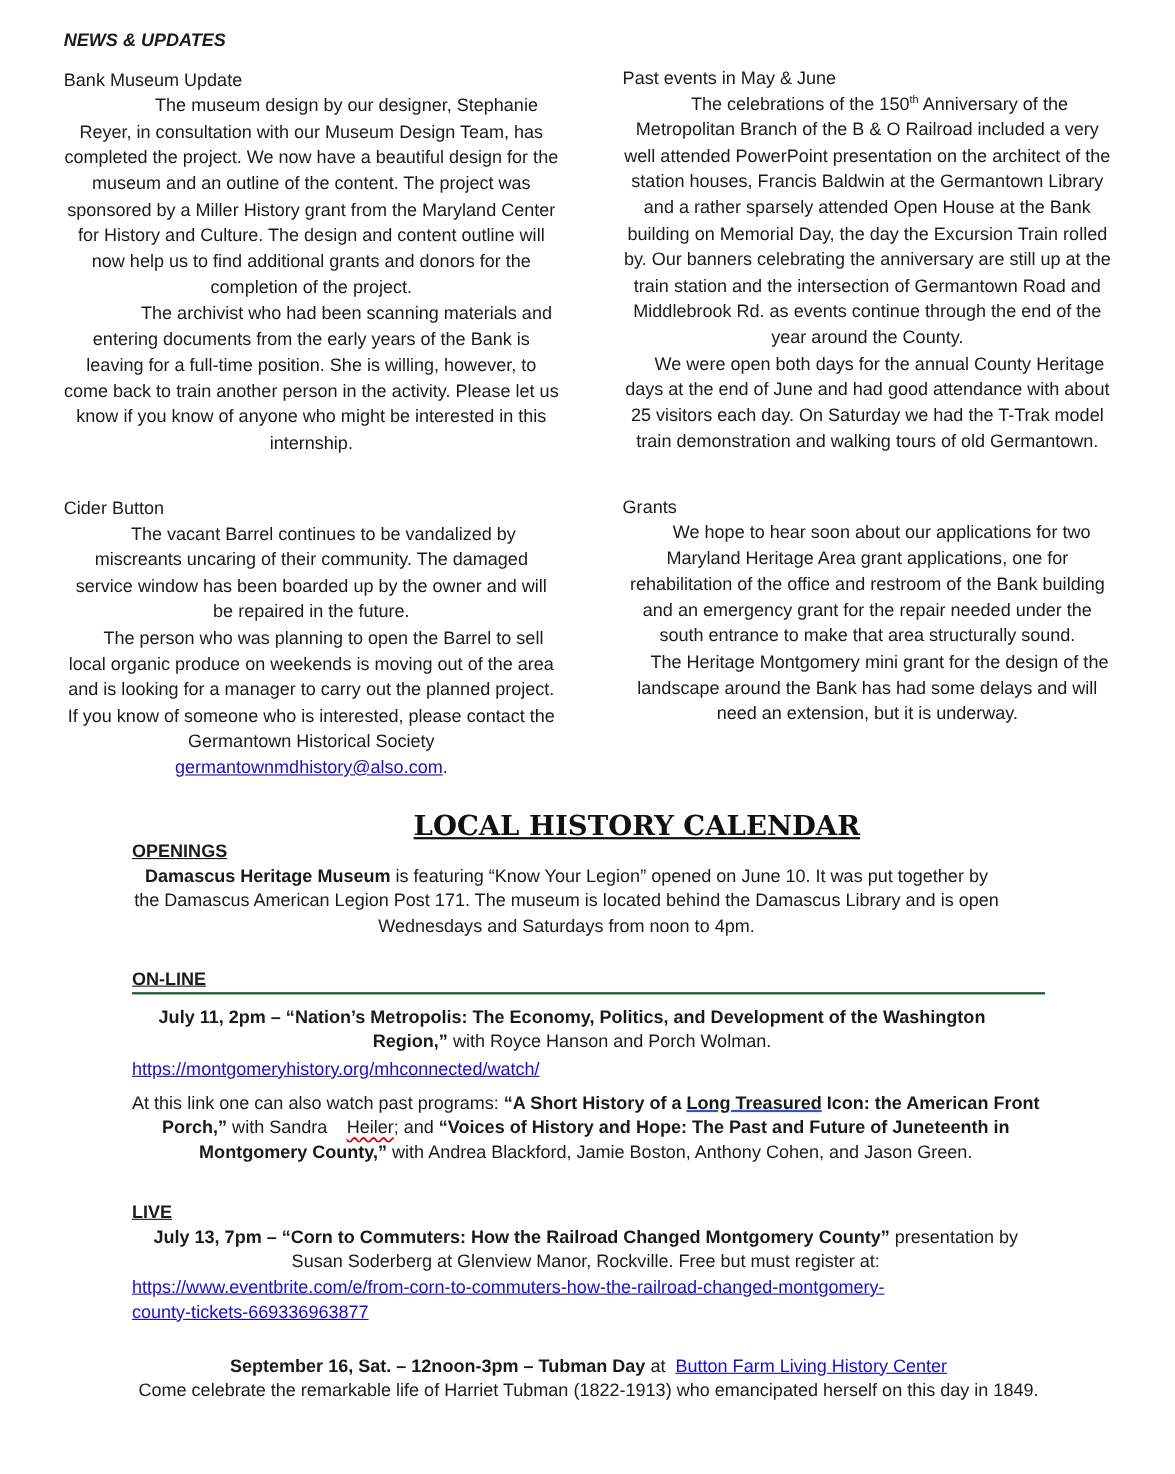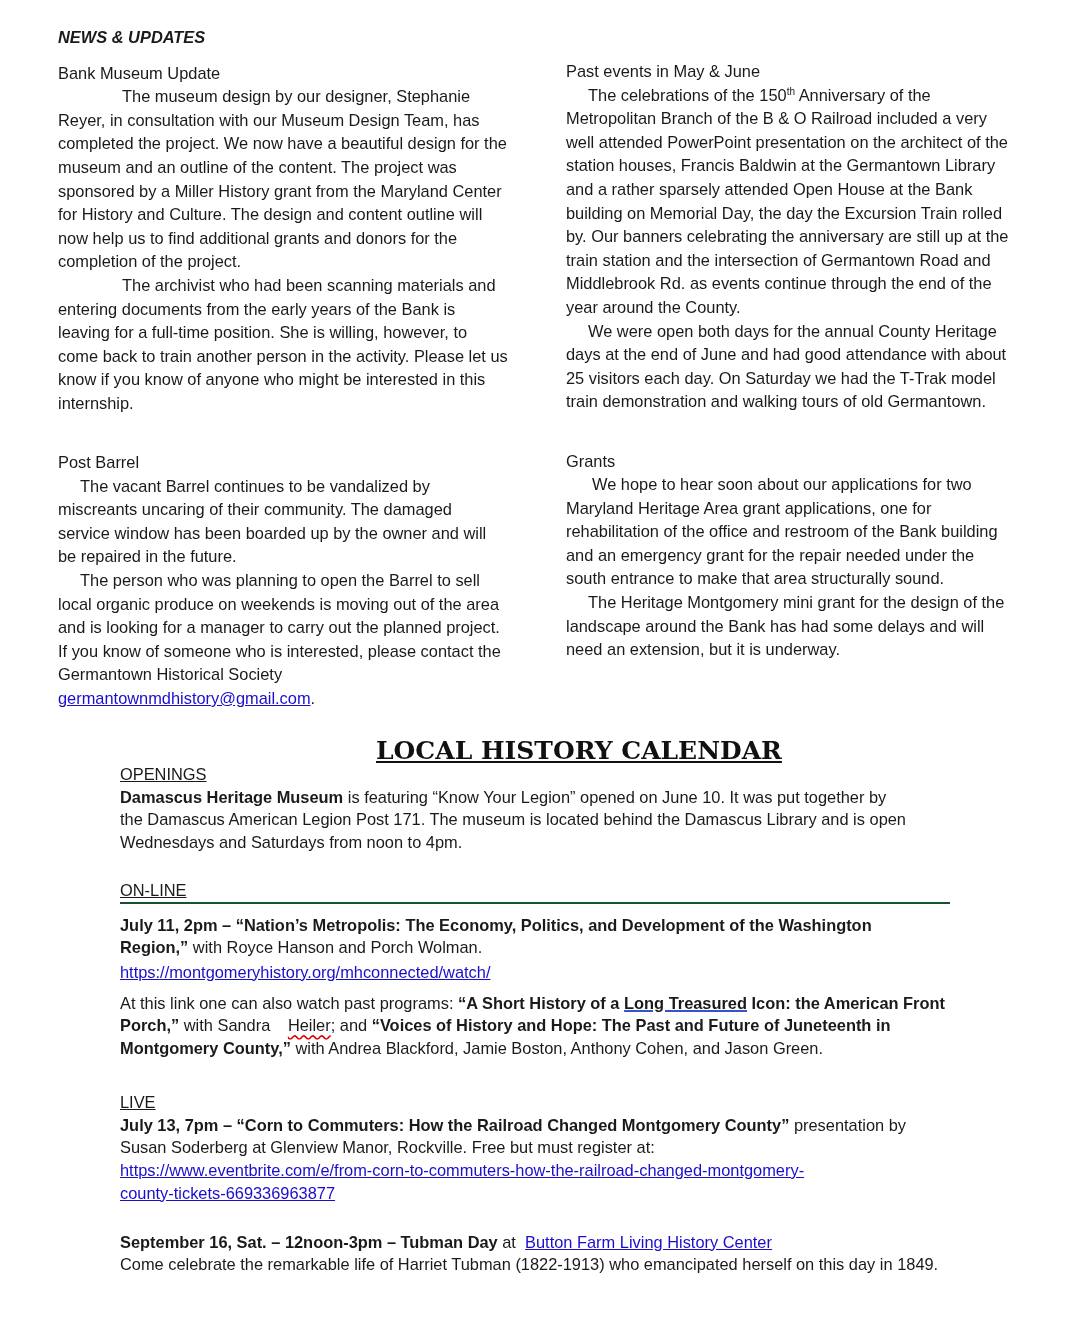--- a/index.html
+++ b/index.html
@@ -5,51 +5,51 @@
   html, body { margin: 0; padding: 0; background: #ffffff; }
   body {
     width: 1068px; height: 1340px; position: relative; overflow: hidden;
     font-family: "Liberation Sans", sans-serif; color: #1a1a1a;
   }
   .col { position: absolute; font-size: 16.4px; line-height: 23.6px; }
   .col-left { left: 58px; top: 26px; width: 450px; }
   .col-right { left: 566px; top: 48px; width: 445px; }
   .kicker { font-weight: bold; font-style: italic; }
   .h { font-weight: normal; margin-top: 12px; }
-  p { margin: 0; }
+  p { margin: 0; text-align: center; }
   .indent-big { text-indent: 64px; }
   .indent-small { text-indent: 22px; }
   .indent-grants { text-indent: 26px; }
   .gap { height: 23.6px; }
   a, .link { color: #1a0dcc; text-decoration: underline; }
   sup { font-size: 10px; line-height: 0; vertical-align: super; }
 
   .calendar { position: absolute; left: 120px; top: 736px; width: 830px; font-size: 16.4px; line-height: 22.5px; }
   .cal-title {
     position: absolute; left: 376px; top: 736px;
     font-family: "DejaVu Serif", serif; font-weight: bold; font-size: 25px;
     text-decoration: underline; color: #111;
   }
-  .sec { font-weight: normal; text-decoration: underline; }
+  .sec { font-weight: bold; text-decoration: underline; }
   .rule { border-bottom: 2px solid #14532d; width: 830px; }
   .squig { text-decoration: underline wavy #d00; text-underline-offset: 3px; margin-left: 13px; }
   .blueul { text-decoration: underline #3355cc; text-decoration-thickness: 2px; }
 </style>
 </head>
 <body>
 
 <div class="col col-left">
   <div class="kicker">NEWS &amp; UPDATES</div>
   <div class="h">Bank Museum Update</div>
   <p class="indent-big">The museum design by our designer, Stephanie Reyer, in consultation with our Museum Design Team, has completed the project. We now have a beautiful design for the museum and an outline of the content. The project was sponsored by a Miller History grant from the Maryland Center for History and Culture. The design and content outline will now help us to find additional grants and donors for the completion of the project.</p>
   <p class="indent-big">The archivist who had been scanning materials and entering documents from the early years of the Bank is leaving for a full-time position. She is willing, however, to come back to train another person in the activity. Please let us know if you know of anyone who might be interested in this internship.</p>
   <div class="gap"></div>
-  <div class="h">Post Barrel</div>
+  <div class="h">Cider Button</div>
   <p class="indent-small">The vacant Barrel continues to be vandalized by miscreants uncaring of their community. The damaged service window has been boarded up by the owner and will be repaired in the future.</p>
-  <p class="indent-small"><span>The person who was planning to open the Barrel to sell local organic produce on weekends is moving out of the area and is looking for a manager to carry out the planned project. If you know of someone who is interested, please contact the Germantown Historical Society</span> <a>germantownmdhistory@gmail.com</a><span>.</span></p>
+  <p class="indent-small"><span>The person who was planning to open the Barrel to sell local organic produce on weekends is moving out of the area and is looking for a manager to carry out the planned project. If you know of someone who is interested, please contact the Germantown Historical Society</span> <a>germantownmdhistory@also.com</a><span>.</span></p>
 </div>
 
 <div class="col col-right">
   <div class="h">Past events in May &amp; June</div>
   <p class="indent-small"><span>The celebrations of the 150</span><sup>th</sup><span> Anniversary of the Metropolitan Branch of the B &amp; O Railroad included a very well attended PowerPoint presentation on the architect of the station houses, Francis Baldwin at the Germantown Library and a rather sparsely attended Open House at the Bank building on Memorial Day, the day the Excursion Train rolled by. Our banners celebrating the anniversary are still up at the train station and the intersection of Germantown Road and Middlebrook Rd. as events continue through the end of the year around the County.</span></p>
   <p class="indent-small">We were open both days for the annual County Heritage days at the end of June and had good attendance with about 25 visitors each day. On Saturday we had the T-Trak model train demonstration and walking tours of old Germantown.</p>
   <div class="gap"></div>
   <div class="h">Grants</div>
   <p class="indent-grants">We hope to hear soon about our applications for two Maryland Heritage Area grant applications, one for rehabilitation of the office and restroom of the Bank building and an emergency grant for the repair needed under the south entrance to make that area structurally sound.</p>
   <p class="indent-small">The Heritage Montgomery mini grant for the design of the landscape around the Bank has had some delays and will need an extension, but it is underway.</p>

